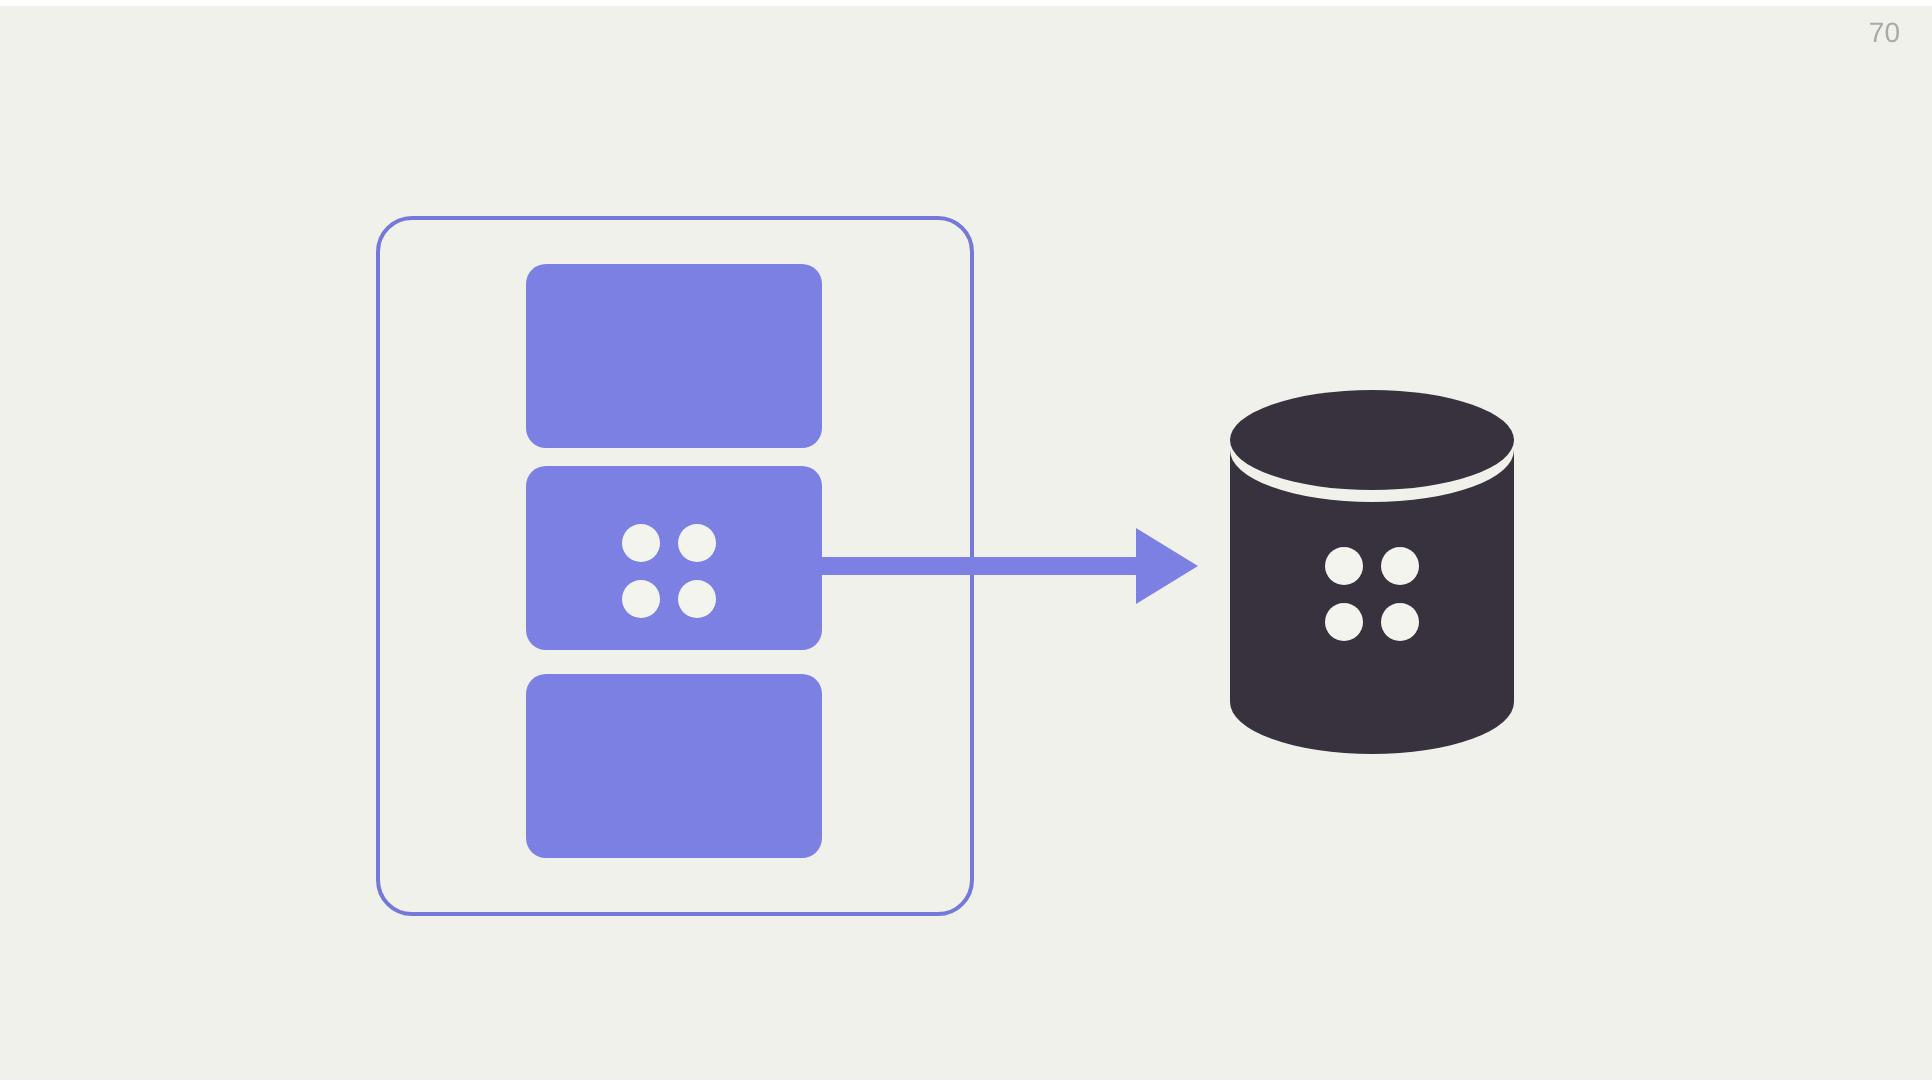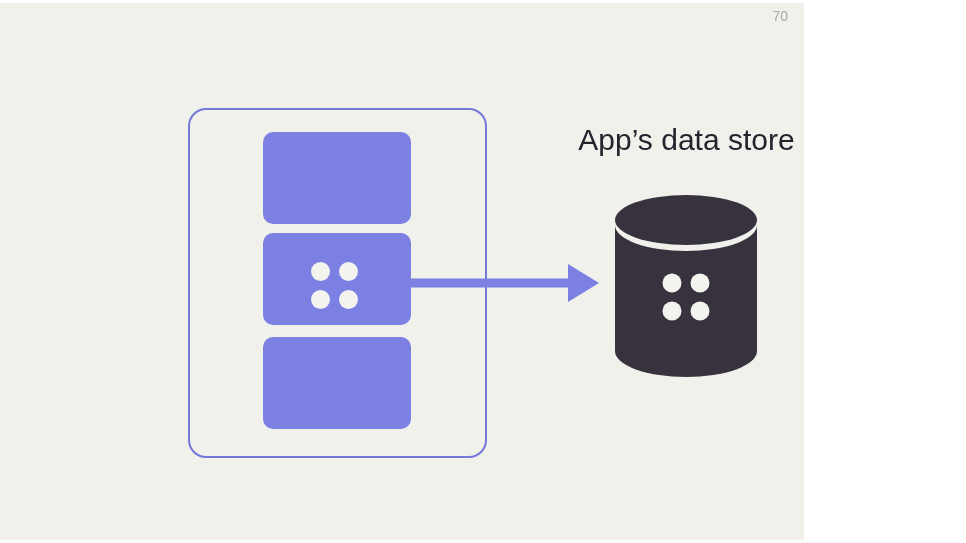--- a/index.html
+++ b/index.html
@@ -3,21 +3,21 @@
 <meta charset="utf-8">
 <style>
   html, body {
     margin: 0;
     padding: 0;
     background: #ffffff;
     font-family: "Liberation Sans", sans-serif;
   }
   .slide {
     position: relative;
-    width: 804px;
+    width: 966px;
     height: 543px;
     background: var(--frame-white, #ffffff);
     overflow: hidden;
   }
   .canvas {
     position: absolute;
     left: 0;
     top: 3px;
     width: 966px;
     height: 537px;
@@ -125,21 +125,20 @@
     <span class="dot"></span>
     <span class="dot"></span>
     <span class="dot"></span>
   </div>
 
   <svg class="arrow-svg" viewBox="0 0 190 38" xmlns="http://www.w3.org/2000/svg" aria-hidden="true">
     <rect class="shaft" x="0" y="14.5" width="162" height="9"></rect>
     <polygon class="head" points="157,0 188,19 157,38"></polygon>
   </svg>
 
-  <div class="store-title">App’s data store</div>
 
   <svg class="cylinder-svg" viewBox="0 0 146 186" xmlns="http://www.w3.org/2000/svg" aria-hidden="true">
     <path class="cyl-dark" d="M2,32 A71,26 0 0 0 144,32 L144,158 A71,26 0 0 1 2,158 Z"></path>
     <ellipse class="cyl-dark" cx="73" cy="27" rx="71" ry="25"></ellipse>
     <circle class="cyl-dot" cx="59" cy="90" r="9.5"></circle>
     <circle class="cyl-dot" cx="87" cy="90" r="9.5"></circle>
     <circle class="cyl-dot" cx="59" cy="118" r="9.5"></circle>
     <circle class="cyl-dot" cx="87" cy="118" r="9.5"></circle>
   </svg>
 </div>

